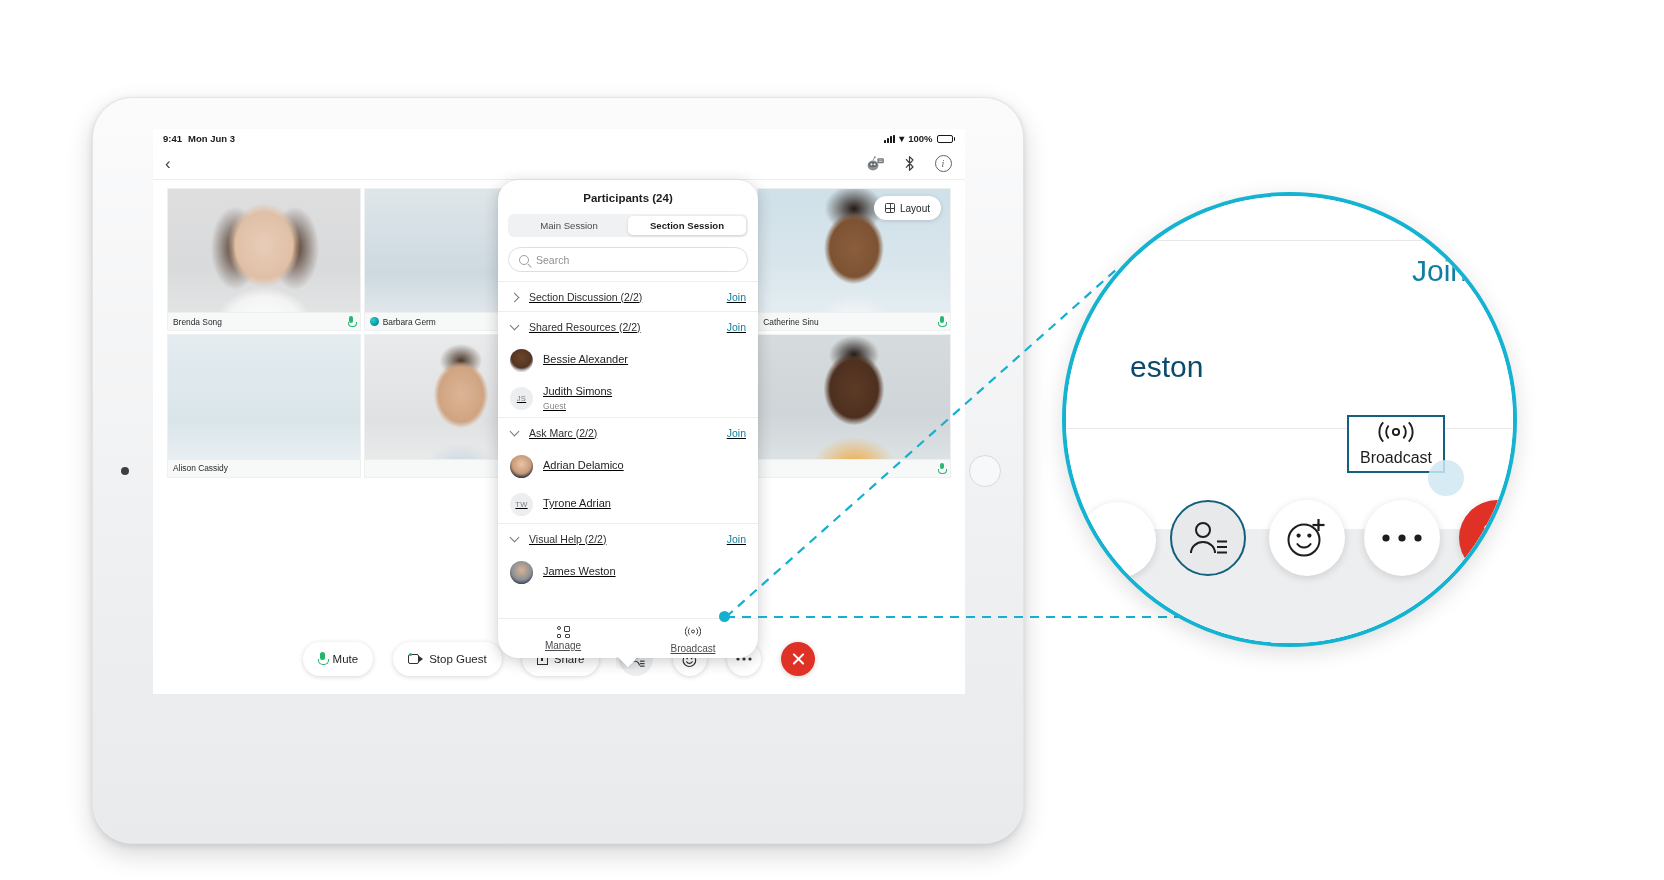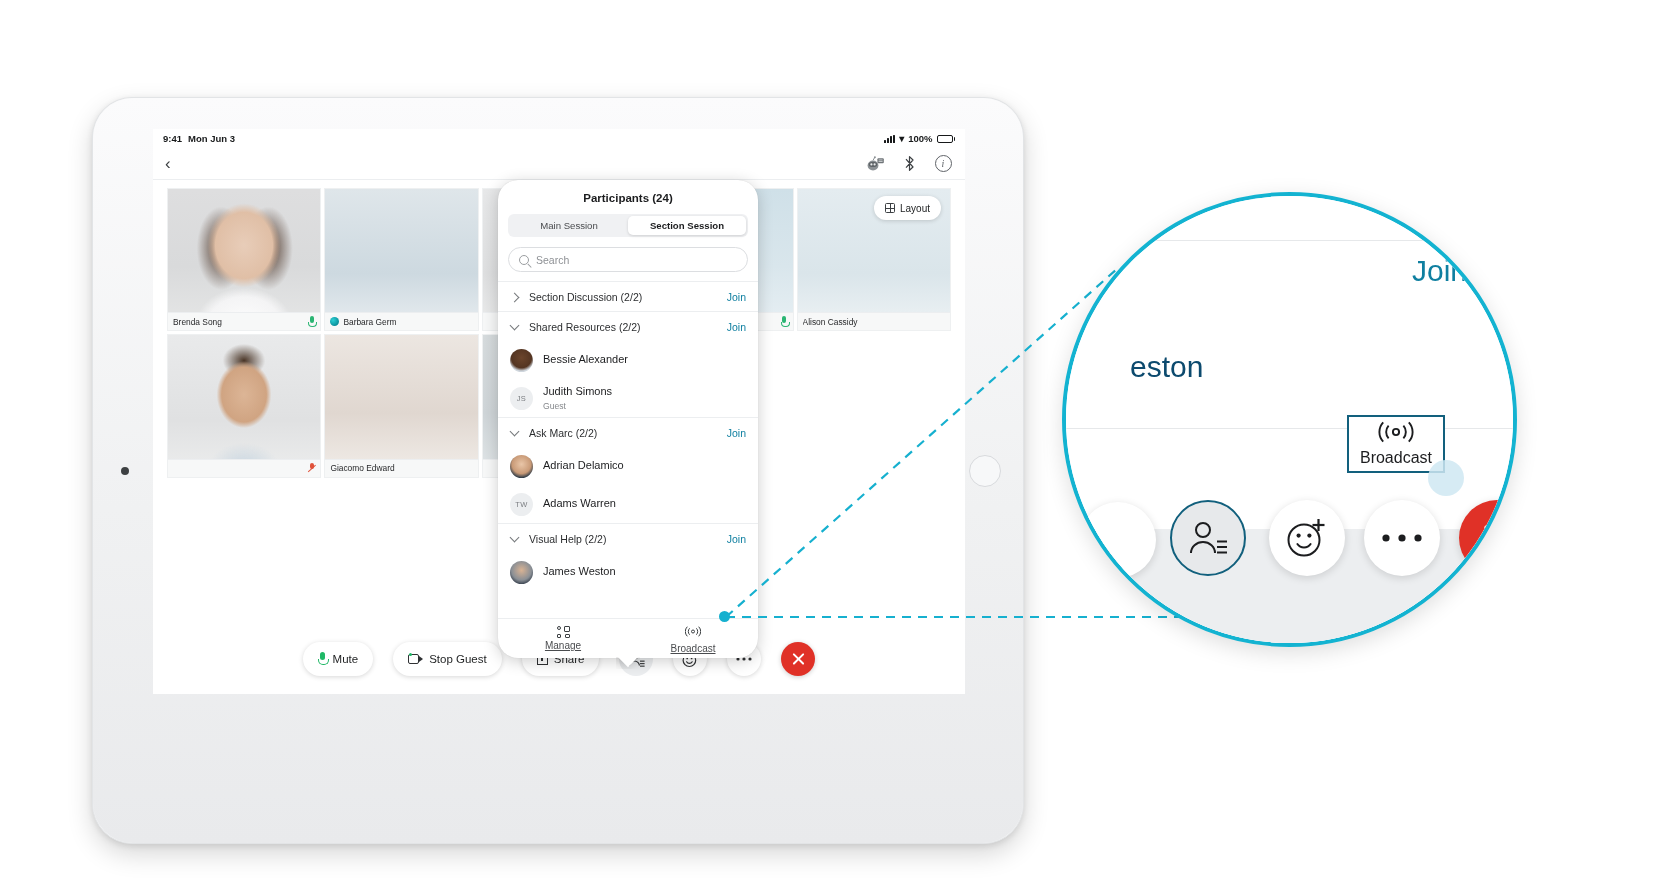--- a/index.html
+++ b/index.html
@@ -72,21 +72,21 @@
   .info-circle {
     width:17px;height:17px;border-radius:50%;border:1.3px solid #5f6368;
     display:flex;align-items:center;justify-content:center;
     font-size:10px;color:#5f6368;font-style:italic;font-family:"Liberation Serif",serif;
   }
 
   
   .video-area { position:absolute; left:0; top:51px; width:100%; bottom:0; background:#ffffff; }
   .grid {
     position:absolute; left:14px; top:8px; right:14px; bottom:70px;
-    display:grid; grid-template-columns: repeat(5, 1fr); grid-template-rows: repeat(3, 1fr);
+    display:grid; grid-template-columns: repeat(4, 1fr); grid-template-rows: repeat(3, 1fr);
     gap:3px;
   }
   .tile {
     position:relative; overflow:hidden; background:#e9ebec;
     border:1px solid #eef0f1;
   }
   .tile .photo { position:absolute; inset:0; }
   .tile .namebar {
     position:absolute; left:0; right:0; bottom:0; height:18px;
     background:#f7f8f8; display:flex; align-items:center;
@@ -173,21 +173,21 @@
   .seg.sel { background:#fff; color:#1c1d1f; font-weight:700; box-shadow:0 1px 3px rgba(0,0,0,0.14); }
   .search-row{ padding:0 10px 9px; }
   .search-box{
     height:25px; border:1px solid #dcdee1; border-radius:13px;
     display:flex; align-items:center; gap:7px; padding:0 10px; background:#fff;
   }
   .mag { width:10px;height:10px;border:1.3px solid #9b9ea1;border-radius:50%;position:relative;flex:none;}
   .mag::after{content:"";position:absolute;right:-3.5px;bottom:-2.5px;width:4.5px;height:1.3px;background:#9b9ea1;transform:rotate(45deg);}
   .search-box span{ font-size:10.5px; color:#8e9195; }
 
-  .plist{ flex:1; overflow:hidden; }
+  .plist{ flex:1; overflow:hidden;text-decoration:underline; }
   .grp {
     display:flex; align-items:center; padding:0 12px; height:30px;
     border-top:1px solid #eceef0; cursor:pointer;
   }
   .chev{ width:12px; font-size:0; position:relative; flex:none; margin-right:7px;}
   .chev::before{
     content:"";position:absolute;left:1px;top:-3px;width:6px;height:6px;
     border-right:1.4px solid #75787b;border-bottom:1.4px solid #75787b;
   }
   .chev.right::before{ transform:rotate(-45deg); }
@@ -484,21 +484,21 @@
             </div>
             <div class="prow">
               <span class="av ph-av2"></span>
               <span>
                 <div class="pname">Adrian Delamico</div>
               </span>
             </div>
             <div class="prow">
               <span class="av init">TW</span>
               <span>
-                <div class="pname">Adams Warren</div>
+                <div class="pname">Tyrone Adrian</div>
               </span>
             </div>
 
             <div class="grp">
               <span class="chev down"></span>
               <span class="grp-name">Visual Help (2/2)</span>
               <span class="grp-join">Join</span>
             </div>
             <div class="prow">
               <span class="av ph-av3"></span>

